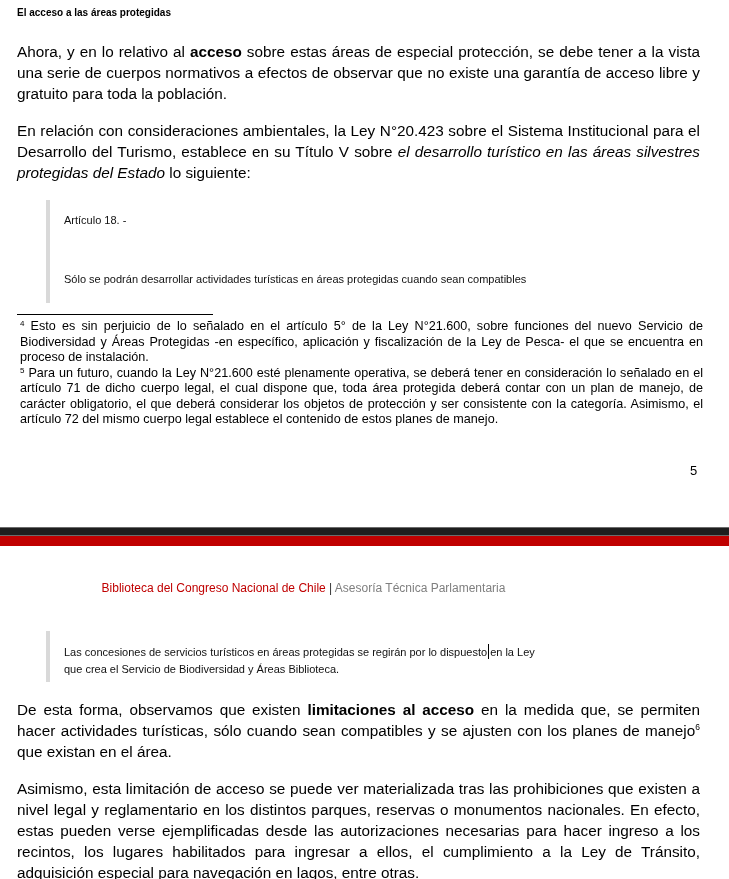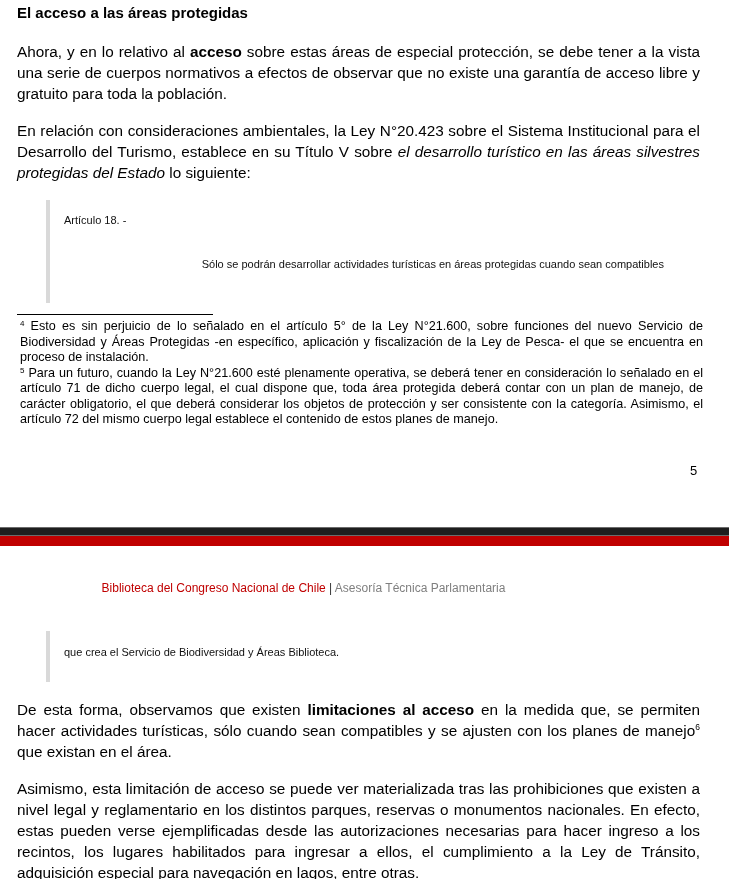--- a/index.html
+++ b/index.html
@@ -11,21 +11,21 @@
   }
   body {
     position: relative;
     font-family: "Liberation Sans", sans-serif;
     color: #000000;
   }
   .abs { position: absolute; }
 
   .heading {
     left: 17px; top: 3px;
-    font-size: 15px;
+    font-size: 10px;
     font-weight: bold;
     line-height: 20px;
   }
   .para {
     left: 17px;
     width: 683px;
     font-size: 15.3px;
     line-height: 21px;
     text-align: justify;
     text-align-last: left;
@@ -107,38 +107,39 @@
 <body>
 
 <div class="abs heading">El acceso a las áreas protegidas</div>
 
 <p class="abs para" style="top:41px;"><span>Ahora, y en lo relativo al </span><b>acceso</b><span> sobre estas áreas de especial protección, se debe tener a la vista una serie de cuerpos normativos a efectos de observar que no existe una garantía de acceso libre y gratuito para toda la población.</span></p>
 
 <p class="abs para" style="top:120px;"><span>En relación con consideraciones ambientales, la Ley N°20.423 sobre el Sistema Institucional para el Desarrollo del Turismo, establece en su Título V sobre </span><i>el desarrollo turístico en las áreas silvestres protegidas del Estado</i><span> lo siguiente:</span></p>
 
 <div class="abs quote-bar" style="top:200px;height:103px;"></div>
 <div class="abs quote-text" style="top:212px;">Artículo 18. -</div>
-<div class="abs quote-text" style="top:256px;text-align:right;">
+<div class="abs quote-text" style="top:271px;">
   <div>Sólo se podrán desarrollar actividades turísticas en áreas protegidas cuando sean compatibles</div>
 </div>
 
 <div class="abs fn-sep"></div>
 
 <div class="abs footnotes">
   <p><sup>4</sup><span> Esto es sin perjuicio de lo señalado en el artículo 5° de la Ley N°21.600, sobre funciones del nuevo Servicio de Biodiversidad y Áreas Protegidas -en específico, aplicación y fiscalización de la Ley de Pesca- el que se encuentra en proceso de instalación.</span></p>
   <p><sup>5</sup><span> Para un futuro, cuando la Ley N°21.600 esté plenamente operativa, se deberá tener en consideración lo señalado en el artículo 71 de dicho cuerpo legal, el cual dispone que, toda área protegida deberá contar con un plan de manejo, de carácter obligatorio, el que deberá considerar los objetos de protección y ser consistente con la categoría. Asimismo, el artículo 72 del mismo cuerpo legal establece el contenido de estos planes de manejo.</span></p>
 </div>
 
 <div class="abs page-num">5</div>
 
 <div class="abs band-dark"></div>
 <div class="abs band-red"></div>
 
 <div class="abs footer"><span class="lib">Biblioteca del Congreso Nacional de Chile</span><span class="sep"> | </span><span class="ast">Asesoría Técnica Parlamentaria</span></div>
 
 <div class="abs quote-bar" style="top:631px;height:51px;"></div>
 <div class="abs quote-text" style="top:644px;width:640px;">
+  <div><span>Las concesiones de servicios turísticos en áreas protegidas se regirán por lo dispuesto</span><span class="caret"></span><span>en la Ley</span></div>
   <div>que crea el Servicio de Biodiversidad y Áreas Biblioteca.</div>
 </div>
 
 <p class="abs para" style="top:699px;"><span>De esta forma, observamos que existen </span><b>limitaciones al acceso</b><span> en la medida que, se permiten hacer actividades turísticas, sólo cuando sean compatibles y se ajusten con los planes de manejo</span><sup class="ref">6</sup><span> que existan en el área.</span></p>
 
 <p class="abs para" style="top:778px;">Asimismo, esta limitación de acceso se puede ver materializada tras las prohibiciones que existen a nivel legal y reglamentario en los distintos parques, reservas o monumentos nacionales. En efecto, estas pueden verse ejemplificadas desde las autorizaciones necesarias para hacer ingreso a los recintos, los lugares habilitados para ingresar a ellos, el cumplimiento a la Ley de Tránsito, adquisición especial para navegación en lagos, entre otras.</p>
 
 </body></html>

